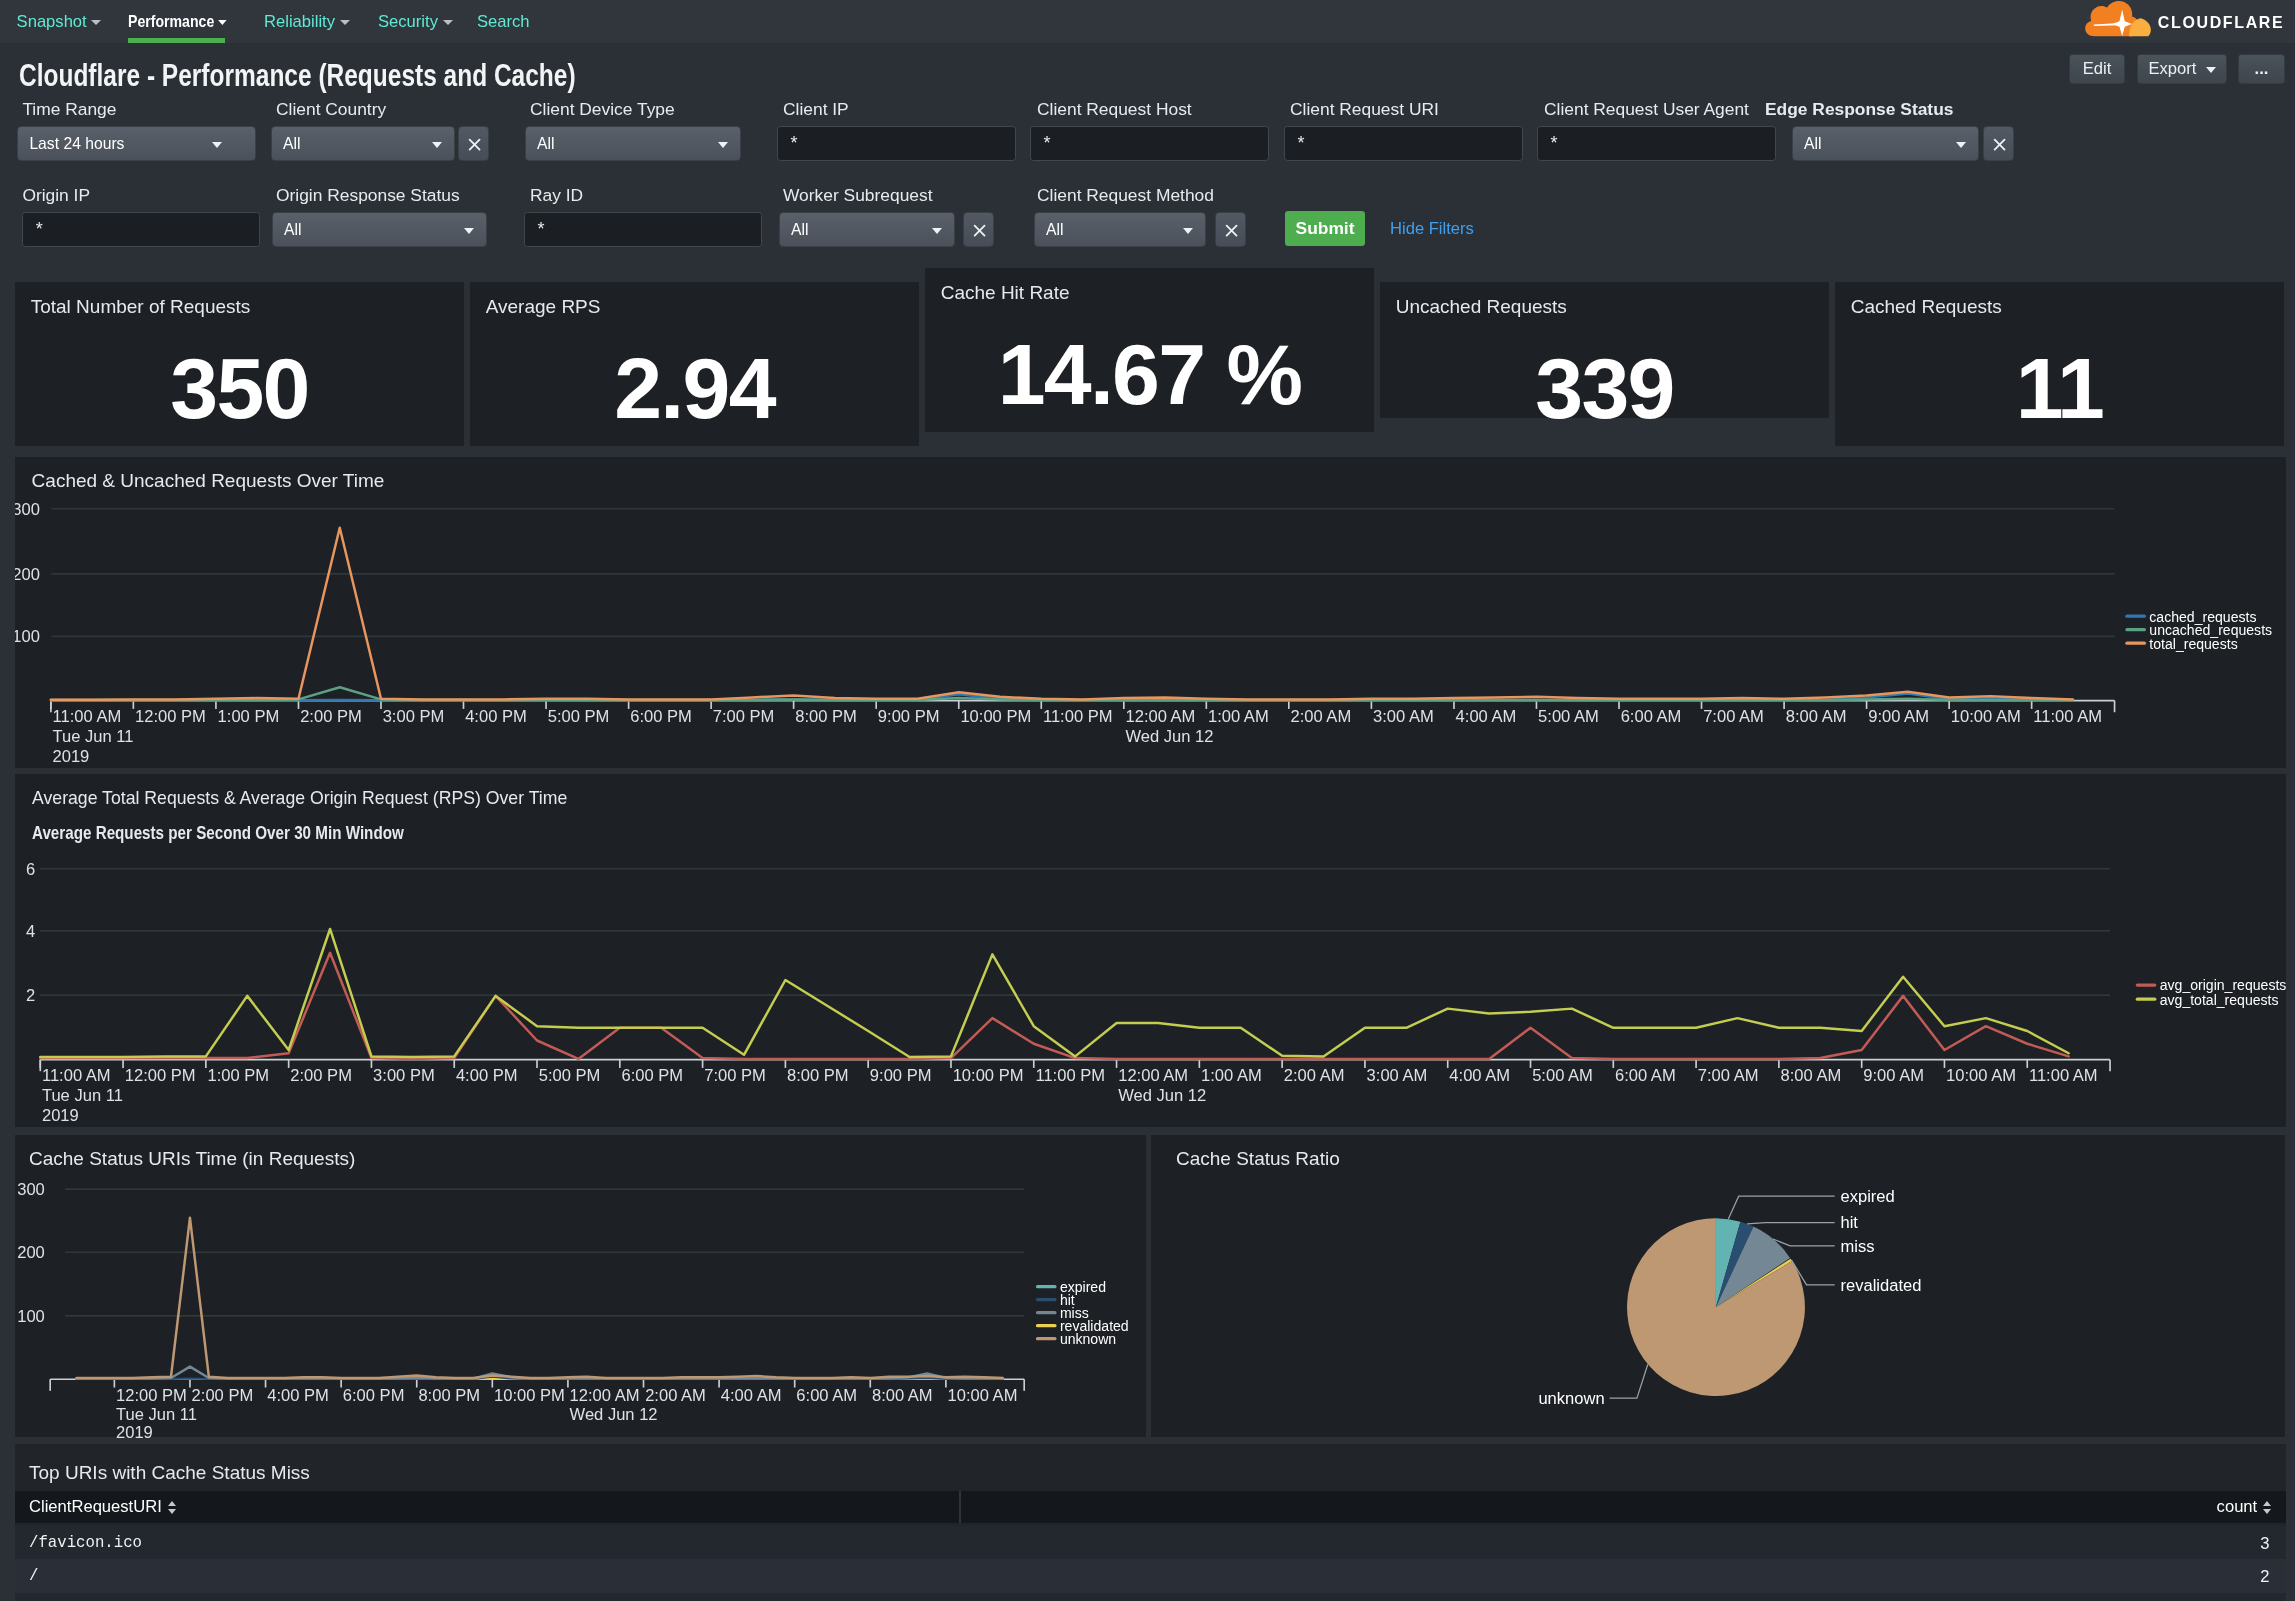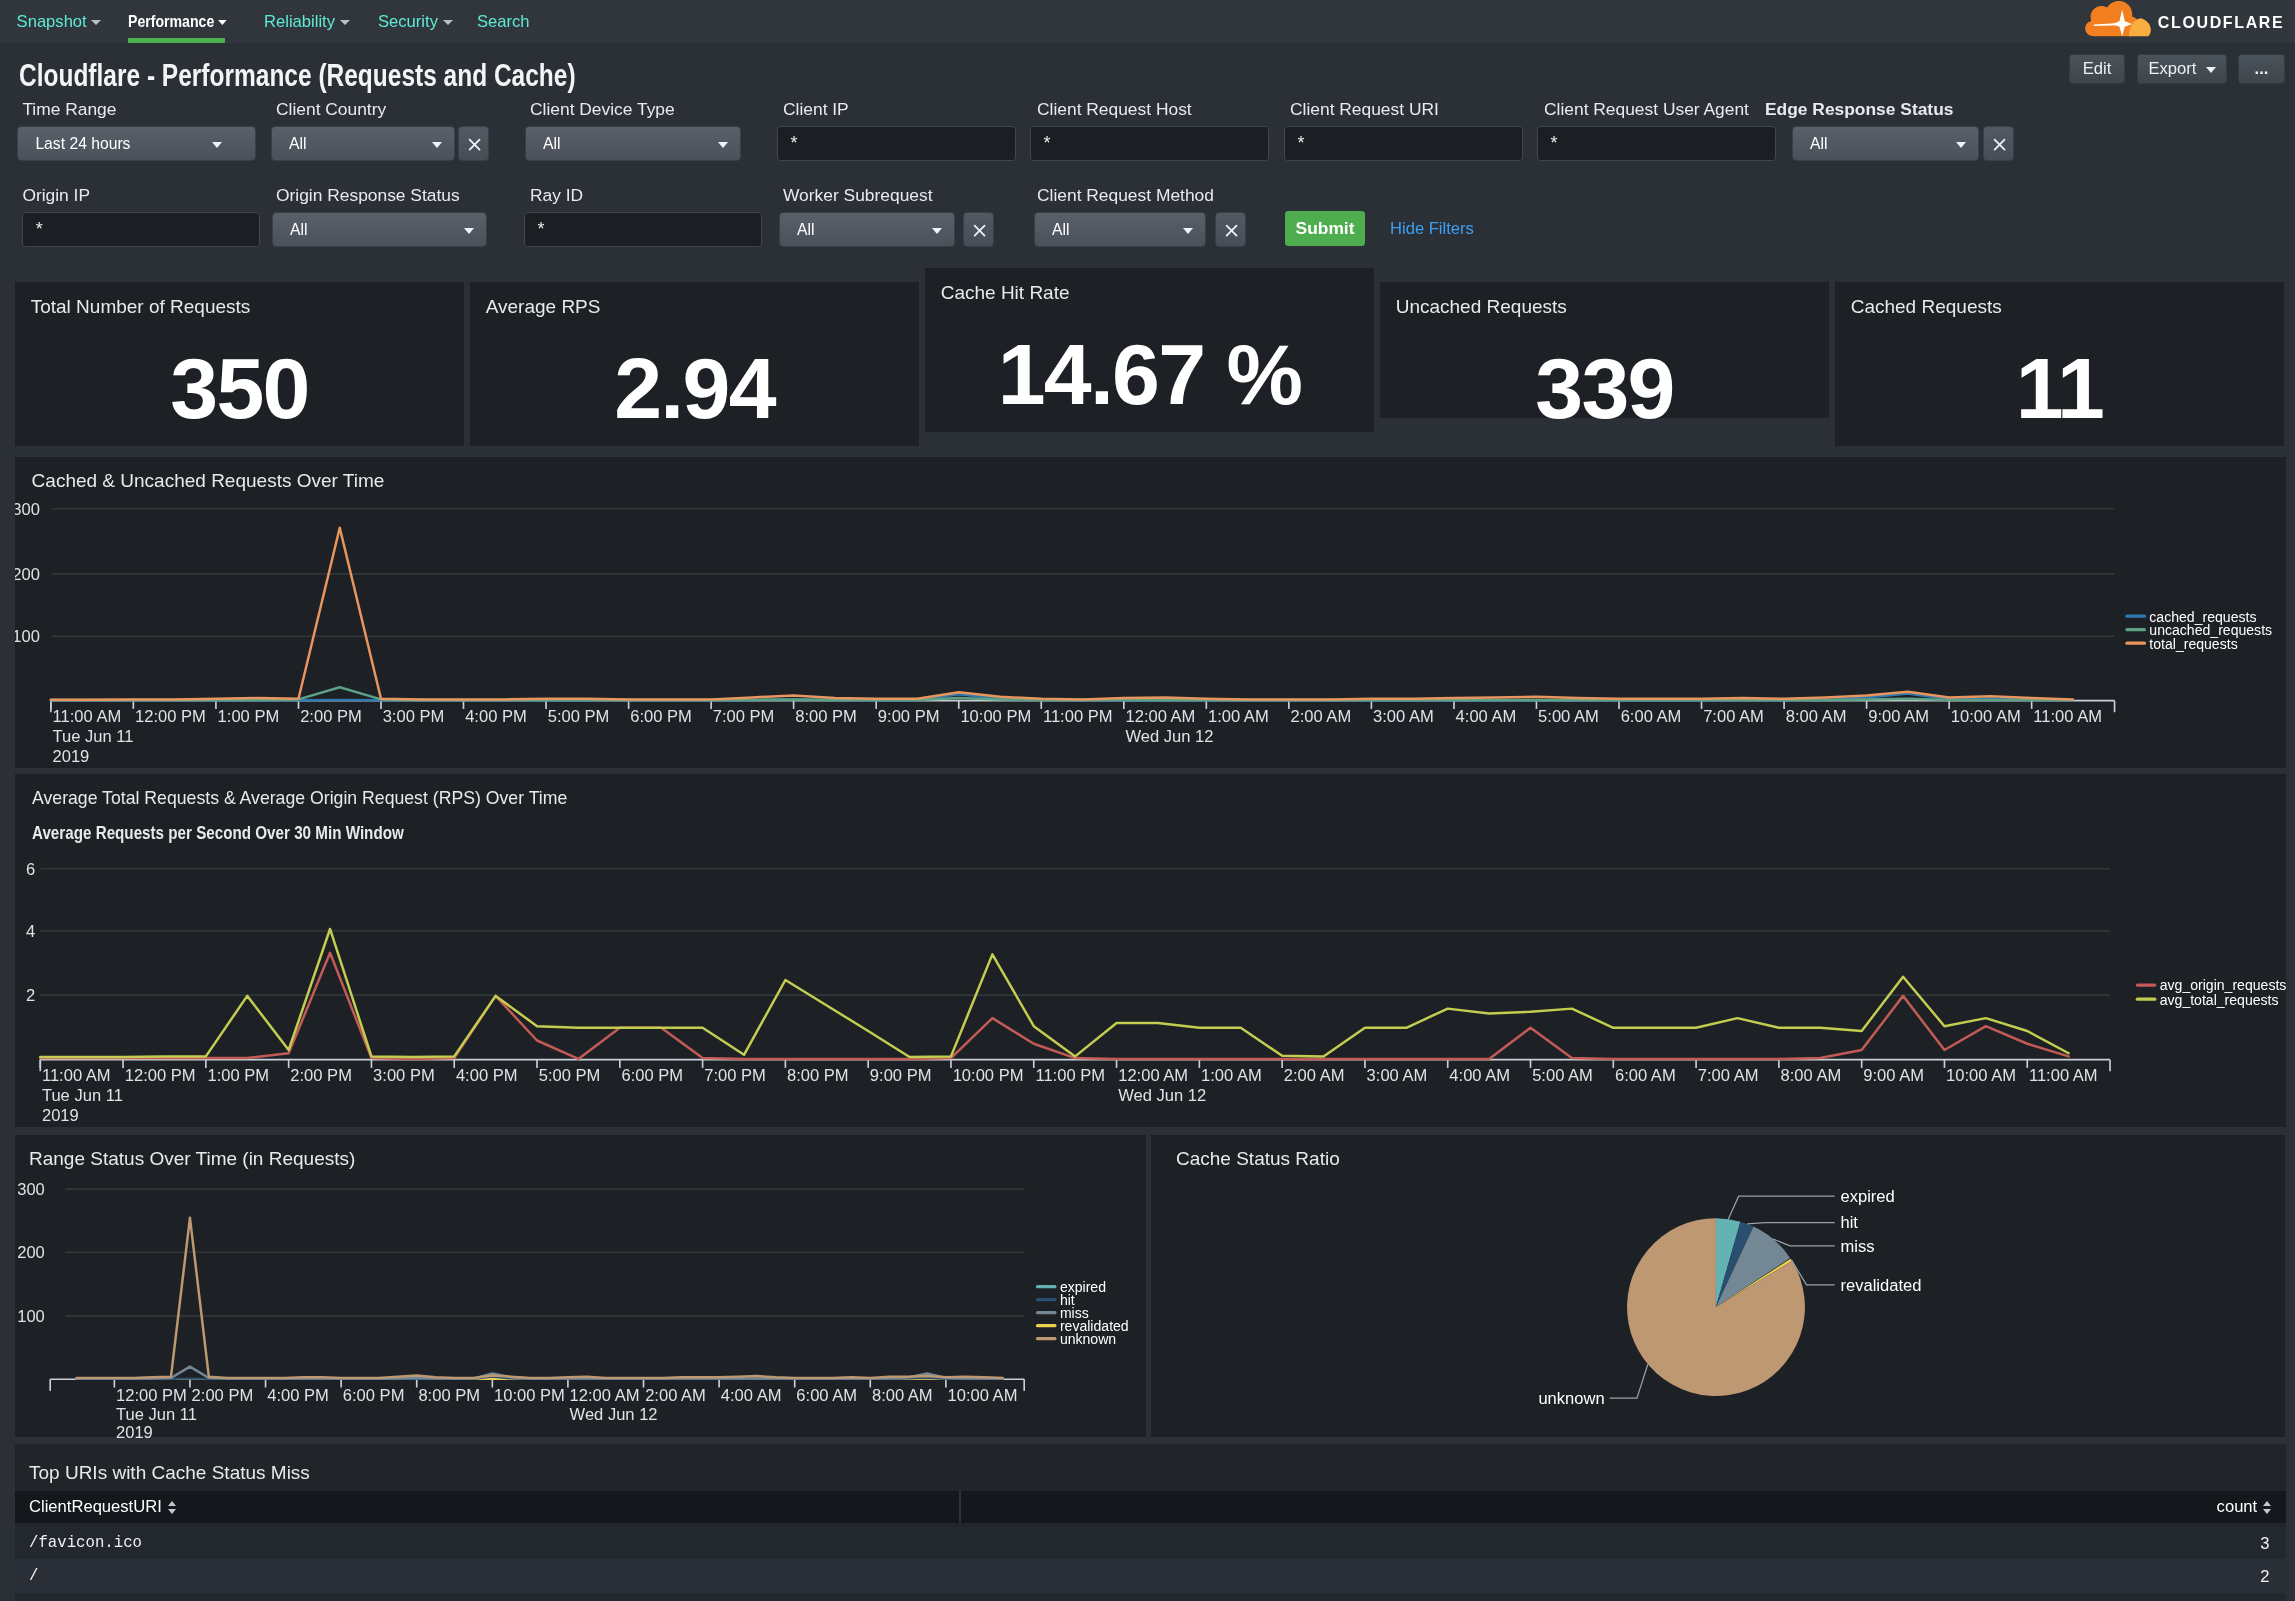--- a/index.html
+++ b/index.html
@@ -5,21 +5,21 @@
 html,body { width:2295px; height:1602px; background:#2b3036; font-family:"Liberation Sans",sans-serif; overflow:hidden; }
 #root { position:relative; width:2295px; height:1602px; }
 .nav { position:absolute; left:0; top:0; width:2295px; height:43px; background:#31363c; }
 .navi { position:absolute; top:11.6px; font-size:16.6px; color:#5eead4; }
 .navi.act { color:#ffffff; font-weight:bold; transform:scaleX(0.85); transform-origin:left top; }
 .navunder { position:absolute; left:128px; top:38px; width:97px; height:5px; background:#4cb04f; }
 .title { position:absolute; left:19px; top:58px; font-size:31px; font-weight:bold; color:#f2f4f6; transform:scaleX(0.79); transform-origin:left top; white-space:nowrap; }
 .hbtn { position:absolute; top:54px; height:30px; background:linear-gradient(#4a525a,#3e454d); border:0.8px solid #343b42; border-radius:3.3px; color:#eef1f3; font-size:16.6px; text-align:center; line-height:28px; }
 .flab { position:absolute; color:#e8ebee; font-size:17.4px; }
 .dd { position:absolute; height:35px; background:linear-gradient(#59606a,#4a515b); border:0.8px solid #3a4046; border-radius:4.1px; color:#ffffff; font-size:15.7px; line-height:33px; }
-.ddt { margin-left:17px; }
+.ddt { margin-left:11px; }
 .ddc { position:absolute; right:11.6px; top:0; }
 .xb { position:absolute; width:31px; height:35px; background:linear-gradient(#525962,#464d56); border:0.8px solid #3a4046; border-radius:4.1px; }
 .ti { position:absolute; height:35px; background:#1b1f24; border:0.8px solid #40474f; border-radius:3.3px; color:#e8ebee; font-size:18px; line-height:32px; padding-left:12.4px; }
 .submit { position:absolute; width:80px; height:35px; background:#4eae4f; border-radius:3.3px; color:#ffffff; font-size:17.4px; font-weight:bold; text-align:center; line-height:35px; }
 .panel { position:absolute; background:#1d2125; }
 .ptitle { position:absolute; color:#e6eaed; font-size:19px; white-space:nowrap; }
 .bignum { position:absolute; left:0; top:57px; width:100%; text-align:center; font-size:86px; font-weight:bold; color:#ffffff; letter-spacing:-1.7px; }
 svg text { font-family:"Liberation Sans",sans-serif; }
 </style></head>
 <body>
@@ -255,21 +255,21 @@
         <text x="1332.0" y="395" fill="#dde2e6" font-size="20">Wed Jun 12</text>
         <polyline points="30.0,343.1 80.0,343.1 130.0,343.1 180.0,343.1 230.0,343.1 280.0,343.1 330.0,337.3 380.0,216.0 430.0,343.1 480.0,344.2 530.0,343.1 580.0,268.0 630.0,321.9 680.0,344.2 730.0,306.5 780.0,306.5 830.0,343.1 880.0,344.2 930.0,344.2 980.0,344.2 1030.0,344.2 1080.0,344.2 1130.0,343.1 1180.0,294.9 1230.0,325.8 1280.0,343.1 1330.0,344.2 1380.0,344.2 1430.0,344.2 1480.0,344.2 1530.0,344.2 1580.0,344.2 1630.0,344.2 1680.0,344.2 1730.0,344.2 1780.0,344.2 1830.0,306.5 1880.0,343.1 1930.0,344.2 1980.0,344.2 2030.0,344.2 2080.0,344.2 2130.0,344.2 2180.0,343.1 2230.0,333.4 2280.0,268.0 2330.0,333.4 2380.0,304.6 2430.0,325.8 2480.0,341.1" fill="none" stroke="#c25b56" stroke-width="3" stroke-linejoin="round" stroke-linecap="round"></polyline>
         <polyline points="30.0,341.9 80.0,341.9 130.0,341.9 180.0,341.1 230.0,341.1 280.0,268.0 330.0,333.4 380.0,187.2 430.0,341.1 480.0,341.9 530.0,341.1 580.0,268.0 630.0,304.6 680.0,306.5 730.0,306.5 780.0,306.5 830.0,306.5 880.0,339.2 930.0,248.8 980.0,279.6 1030.0,310.4 1080.0,341.9 1130.0,341.1 1180.0,217.9 1230.0,304.6 1280.0,341.1 1330.0,300.7 1380.0,300.7 1430.0,306.5 1480.0,306.5 1530.0,340.4 1580.0,341.1 1630.0,306.5 1680.0,306.5 1730.0,283.4 1780.0,289.2 1830.0,287.2 1880.0,283.4 1930.0,306.5 1980.0,306.5 2030.0,306.5 2080.0,294.9 2130.0,306.5 2180.0,306.5 2230.0,310.4 2280.0,244.9 2330.0,304.6 2380.0,294.9 2430.0,310.4 2480.0,337.3" fill="none" stroke="#c3cd50" stroke-width="3" stroke-linejoin="round" stroke-linecap="round"></polyline>
         <line x1="2563" y1="255.0" x2="2584" y2="255.0" stroke="#c25b56" stroke-width="4" stroke-linecap="round"></line>
         <text x="2590" y="261.5" fill="#ffffff" font-size="17">avg_origin_requests</text>
         <line x1="2563" y1="272.0" x2="2584" y2="272.0" stroke="#c3cd50" stroke-width="4" stroke-linecap="round"></line>
         <text x="2590" y="278.5" fill="#ffffff" font-size="17">avg_total_requests</text>
       </svg>
 </div>
 <div class="panel" style="left:15px;top:1135px;width:1131px;height:302px;">
-  <div class="ptitle" style="left:14px;top:13.2px;">Range Status Over Time (in Requests)</div>
+  <div class="ptitle" style="left:14px;top:13.2px;">Cache Status URIs Time (in Requests)</div>
   <svg width="1131" height="308" viewBox="0 0 1366 372" style="position:absolute;left:0;top:0;">
         <line x1="60.5" y1="65.3" x2="1218.9" y2="65.3" stroke="#2f3739" stroke-width="2"></line>
         <text x="36" y="72.3" fill="#dde2e6" font-size="20" text-anchor="end">300</text>
         <line x1="60.5" y1="141.6" x2="1218.9" y2="141.6" stroke="#2f3739" stroke-width="2"></line>
         <text x="36" y="148.6" fill="#dde2e6" font-size="20" text-anchor="end">200</text>
         <line x1="60.5" y1="218.5" x2="1218.9" y2="218.5" stroke="#2f3739" stroke-width="2"></line>
         <text x="36" y="225.5" fill="#dde2e6" font-size="20" text-anchor="end">100</text>
         <line x1="42.5" y1="295" x2="1218.9" y2="295" stroke="#c9d0d7" stroke-width="2"></line>
         <line x1="42.5" y1="295" x2="42.5" y2="309" stroke="#c9d0d7" stroke-width="2"></line>
         <line x1="1218.9" y1="295" x2="1218.9" y2="309" stroke="#c9d0d7" stroke-width="2"></line>

